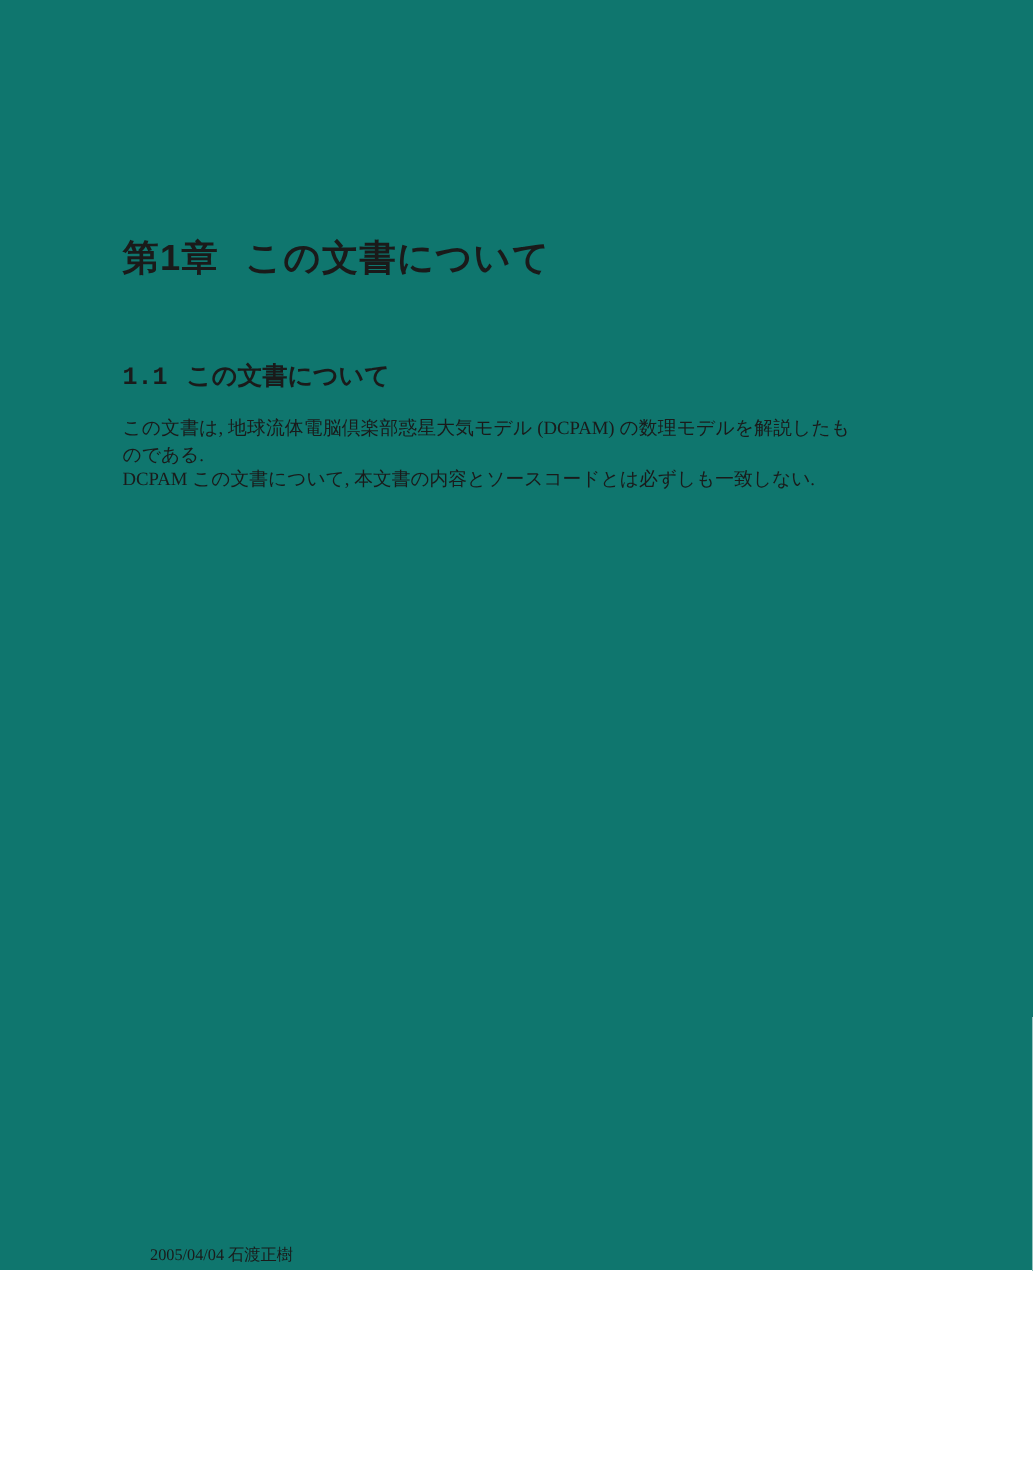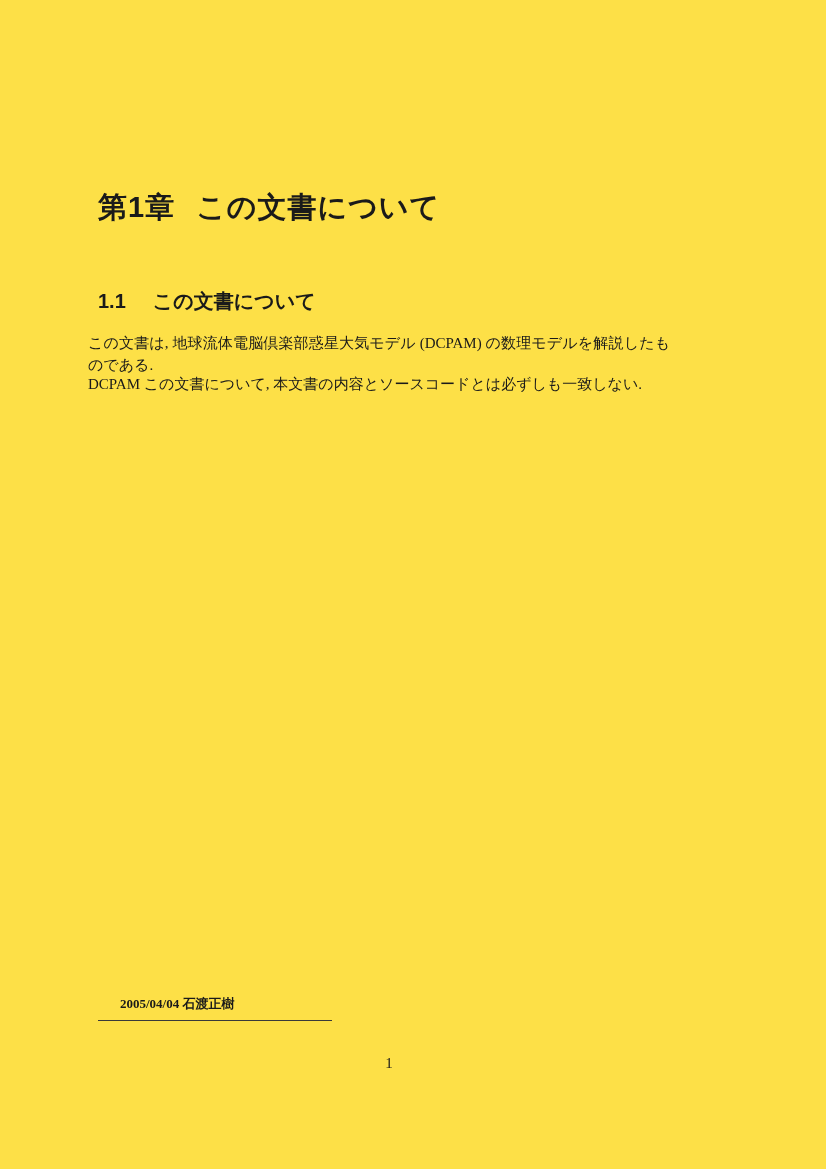--- a/index.html
+++ b/index.html
@@ -3,22 +3,22 @@
 <meta charset="utf-8">
 <style>
   html, body {
     margin: 0;
     padding: 0;
     background: #ffffff;
   }
   .page {
     position: relative;
     width: 826px;
-    height: 1169px;
-    background: #fde047;
+    height: 1016px;
+    background: #0f766e;
     color: #1a1a1a;
     font-family: "Liberation Serif", "DejaVu Serif", serif;
     overflow: hidden;
   }
   .chapter {
     position: absolute;
     left: 98px;
     top: 190px;
     margin: 0;
     font-family: "Liberation Sans", "DejaVu Sans", sans-serif;
@@ -38,27 +38,27 @@
     top: 289px;
     margin: 0;
     font-family: "Liberation Sans", "DejaVu Sans", sans-serif;
     font-weight: bold;
     font-size: 20px;
     line-height: 1.2;
     color: #1a1a1a;
     white-space: nowrap;
   }
   .section .section-number {
-    margin-right: 27px;
-    font-family: Liberation Sans, sans-serif;
+    margin-right: 15px;
+    font-family: Liberation Mono, monospace;
     text-align: right;
   }
   .para {
     position: absolute;
-    left: 88px;
+    left: 98px;
     width: 582px;
     margin: 0;
     font-size: 15px;
     line-height: 22px;
     color: #1a1a1a;
     text-align: justify;
   }
   .para-1 { top: 332px; }
   .para-2 { top: 373px; }
   .footnote-rule {
@@ -70,21 +70,20 @@
     border-top: 1px solid #3a3a3a;
   }
   .footnote {
     position: absolute;
     left: 120px;
     top: 996px;
     font-size: 13px;
     line-height: 1.3;
     color: #1a1a1a;
     white-space: nowrap;
-    font-weight: bold;
   }
   .pagenum {
     position: absolute;
     left: 98px;
     top: 1055px;
     width: 582px;
     text-align: center;
     font-size: 15px;
     color: #1a1a1a;
   }

